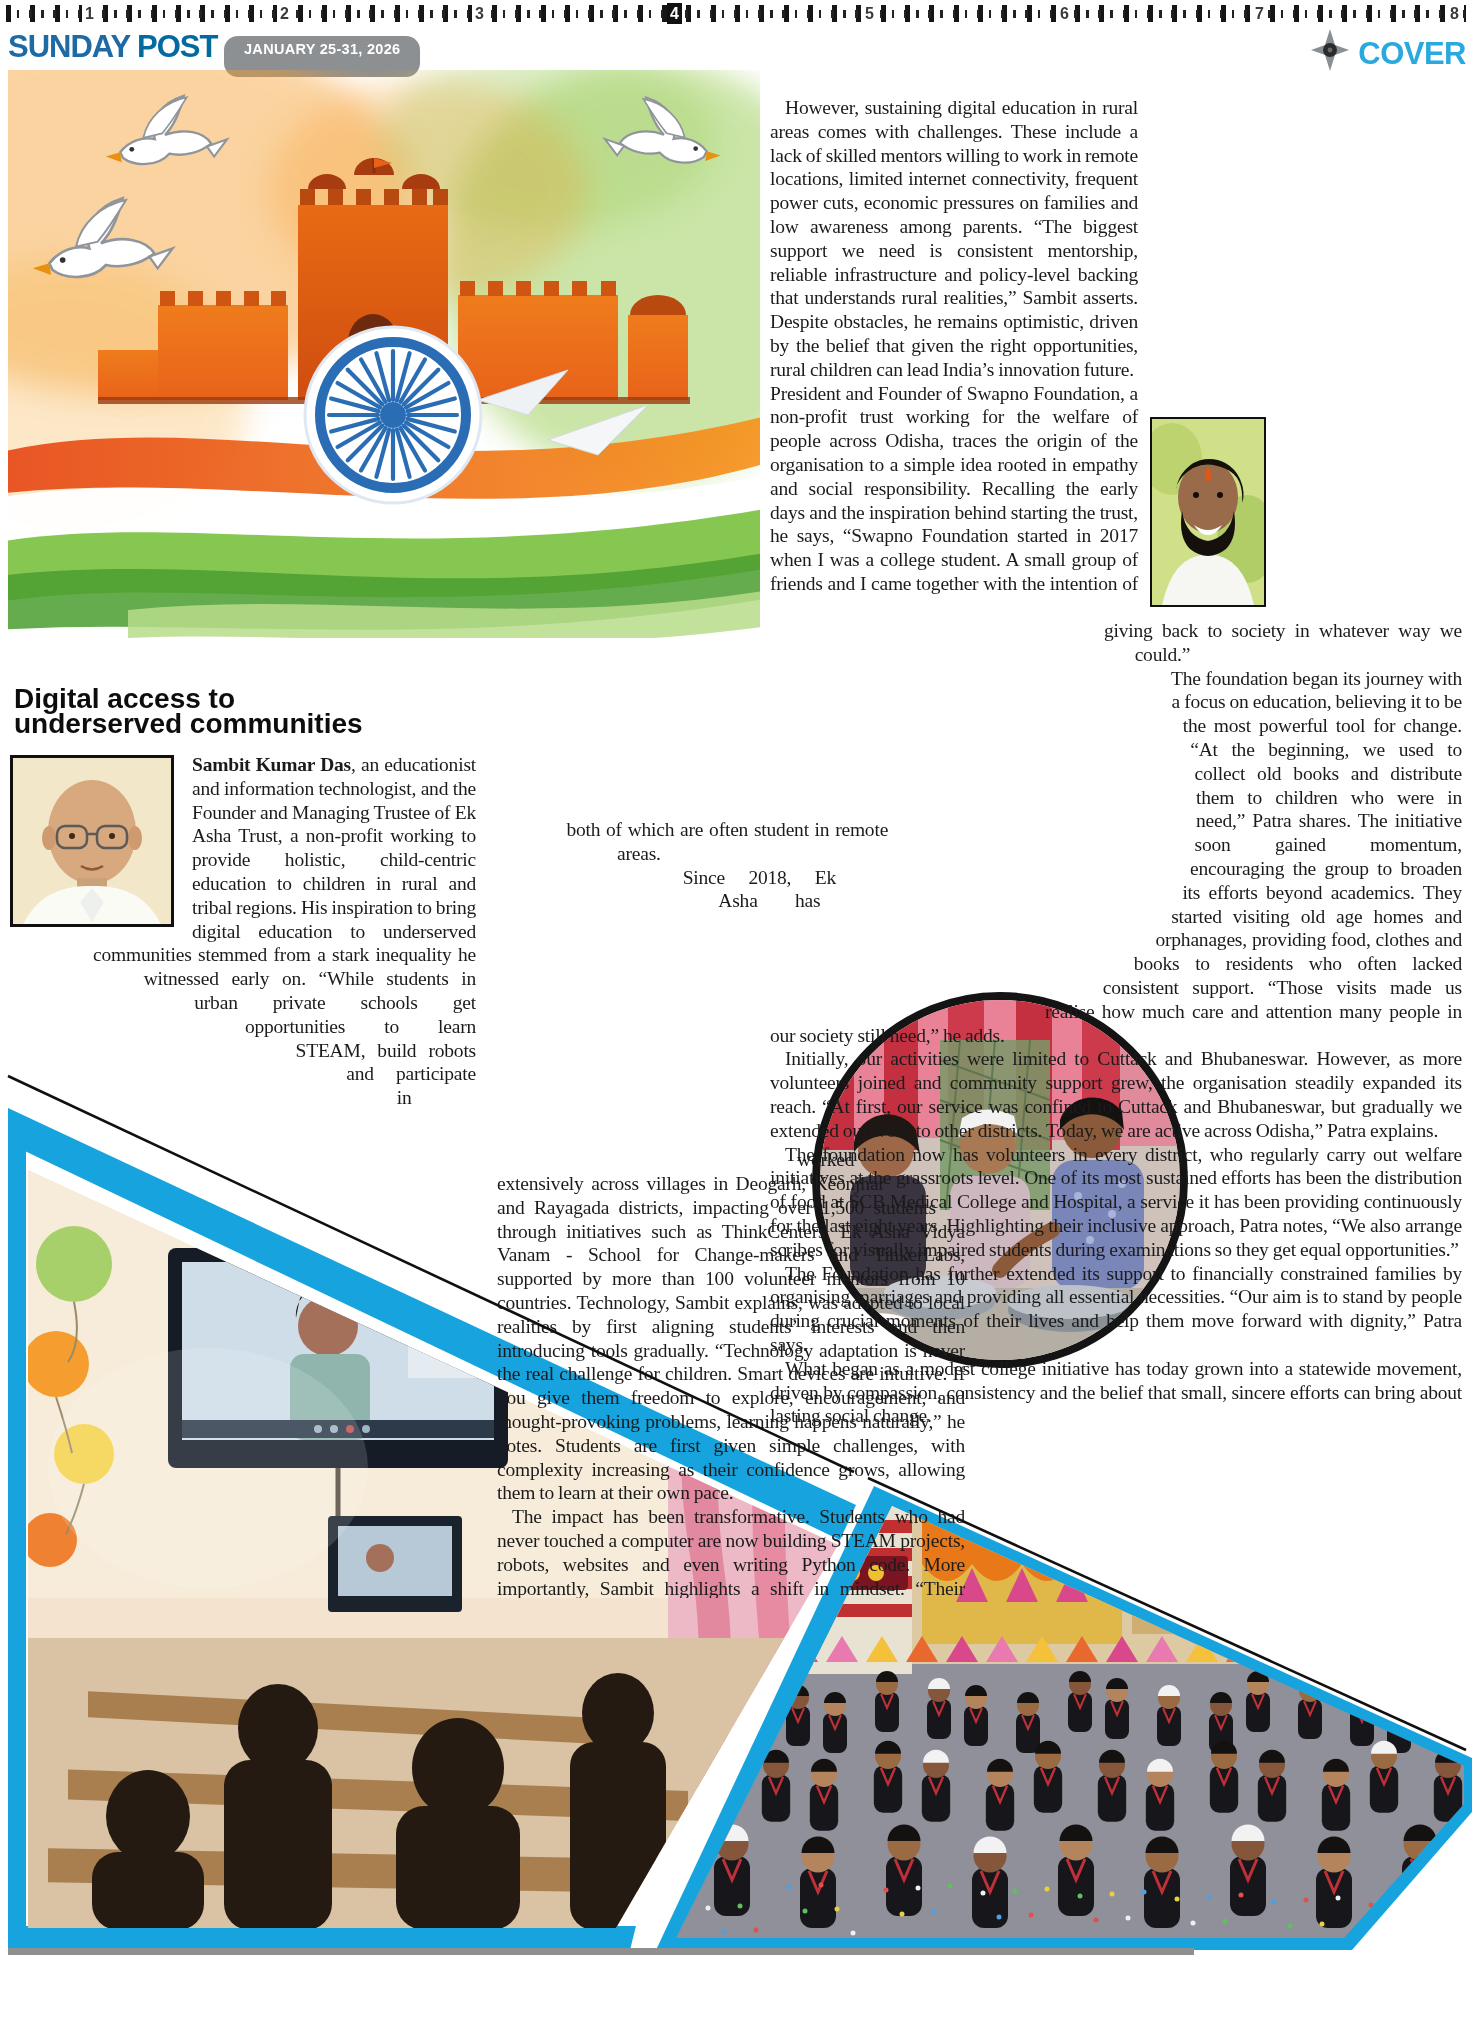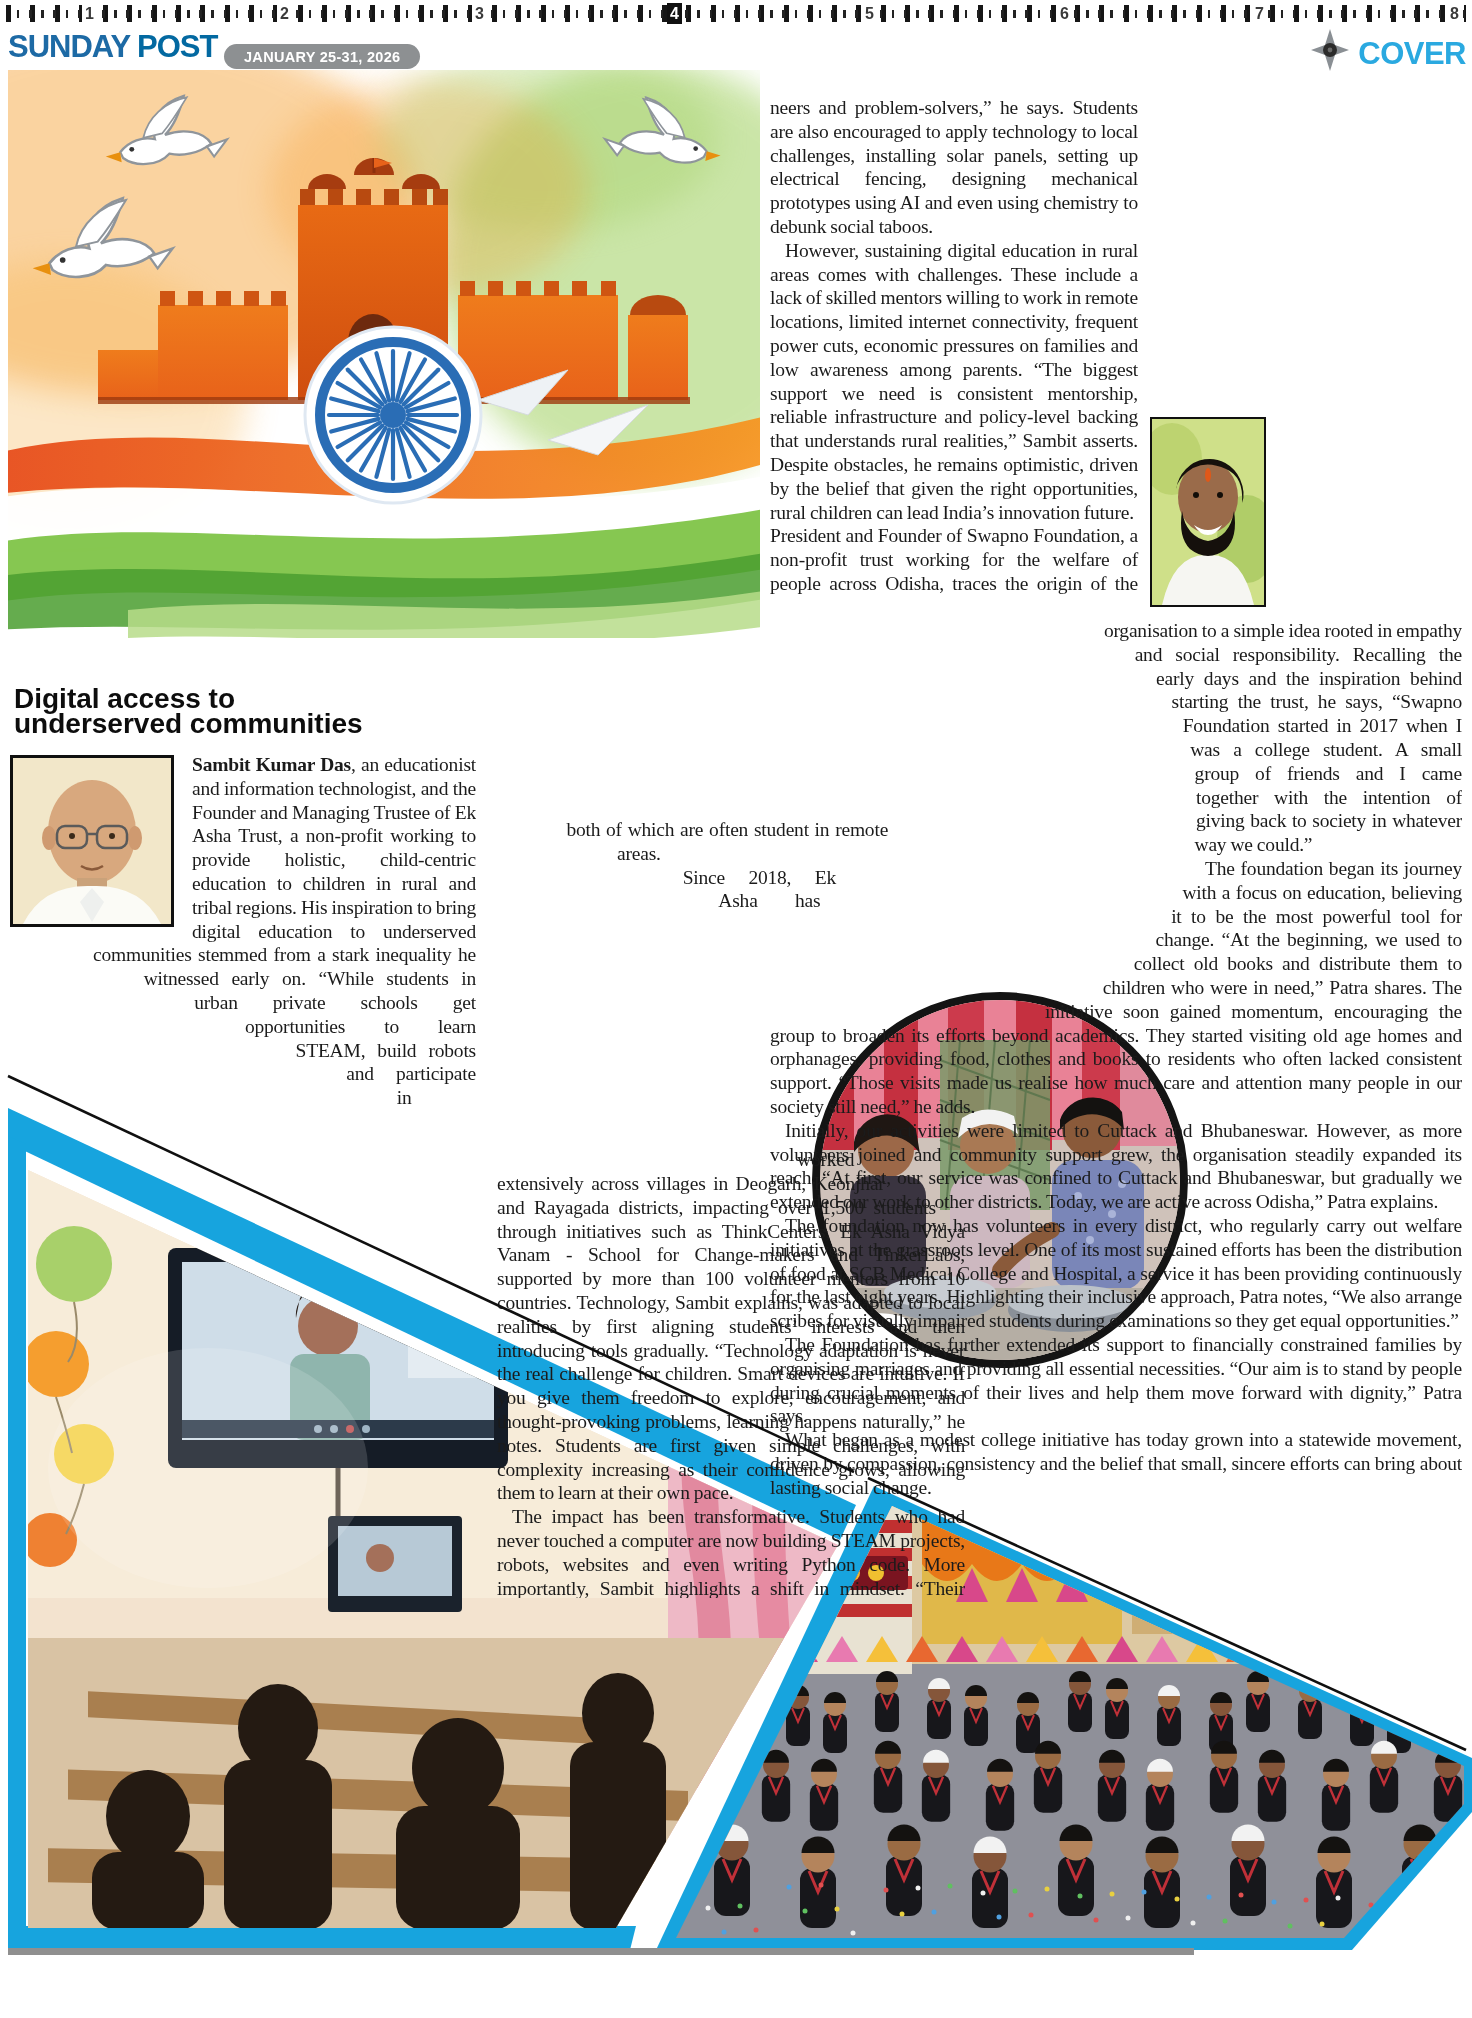--- a/index.html
+++ b/index.html
@@ -12,22 +12,22 @@
   #ruler .min{position:absolute;left:11px;top:8px;width:100%;height:8px;
     background:repeating-linear-gradient(90deg,#222 0 2.5px,transparent 2.5px 12.15px);}
   .ruler-num{position:absolute;top:1px;left:calc(76px + var(--i)*195px);background:#fff;
     font-family:"Liberation Sans",sans-serif;font-size:16px;font-weight:bold;color:#3a3a3a;padding:0 3px;line-height:21px;}
   .ruler-num.inv{background:#111;color:#fff;}
 
   
   #brand{position:absolute;left:8px;top:30px;font-family:"Liberation Sans",sans-serif;font-weight:900;
     font-size:31px;letter-spacing:-1px;line-height:34px;}
   #brand .b1{color:#1d6aa5;} #brand .b2{color:#0369a1;margin-left:7px;}
-  #date-badge{position:absolute;left:224px;top:44px;background:#8d9092;color:#fff;border-radius:14px;
-    font-family:"Liberation Sans",sans-serif;font-weight:bold;font-size:14.5px;padding:5px 20px 4px;letter-spacing:.3px;}
+  #date-badge{position:absolute;left:224px;top:36px;background:#8d9092;color:#fff;border-radius:14px;
+    font-family:"Liberation Sans",sans-serif;font-weight:bold;font-size:14.5px;padding:5px 20px 20px;letter-spacing:.3px;}
   #cover-wrap{position:absolute;right:6px;top:28px;display:flex;align-items:flex-end;gap:8px;}
   #cover-label{font-family:"Liberation Sans",sans-serif;font-weight:900;font-size:31px;color:#2aa9e0;letter-spacing:-.5px;}
 
   
   .col{position:absolute;text-align:justify;font-size:19.5px;line-height:23.8px;color:#1b1b1b;
     letter-spacing:-.2px;word-spacing:-.6px;overflow:hidden;}
   .col p{margin:0;text-indent:15px;}
   .col p.nofirst{text-indent:0;}
   #col-left{left:10px;top:753px;width:466px;max-height:560px;}
   #col-mid{left:497px;top:818px;width:468px;max-height:780px;}
@@ -633,21 +633,20 @@
           <path d="M30,92 q4,26 26,30 q22,-4 26,-30 q4,26 -8,38 q-18,14 -36,0 q-12,-12 -8,-38 z" fill="#15100c"></path>
           <path d="M42,106 q14,10 28,0 q-6,10 -14,10 q-8,0 -14,-10 z" fill="#ffffff"></path>
           <circle cx="44" cy="76" r="3" fill="#120d08"></circle>
             <circle cx="68" cy="76" r="3" fill="#120d08"></circle>
           <ellipse cx="56" cy="56" rx="3" ry="7" fill="#e05818"></ellipse>
         </svg>
       </div>
     </div>
     <div class="circ-sp-r"></div>
 
-    <p class="nofirst">neers and problem-solvers,” he says. Students are also encouraged to apply technology to local challenges, installing solar panels, setting up electrical fencing, designing mechanical prototypes using AI and even using chemistry to debunk social taboos.</p>
     <p>However, sustaining digital education in rural areas comes with challenges. These include a lack of skilled mentors willing to work in remote locations, limited internet connectivity, frequent power cuts, economic pressures on families and low awareness among parents. “The biggest support we need is consistent mentorship, reliable infrastructure and policy-level backing that understands rural realities,” Sambit asserts. Despite obstacles, he remains optimistic, driven by the belief that given the right opportunities, rural children can lead India’s innovation future.</p>
     <p class="nofirst">President and Founder of Swapno Foundation, a non-profit trust working for the welfare of people across Odisha, traces the origin of the organisation to a simple idea rooted in empathy and social responsibility. Recalling the early days and the inspiration behind starting the trust, he says, “Swapno Foundation started in 2017 when I was a college student. A small group of friends and I came together with the intention of giving back to society in whatever way we could.”</p>
     <p>The foundation began its journey with a focus on education, believing it to be the most powerful tool for change. “At the beginning, we used to collect old books and distribute them to children who were in need,” Patra shares. The initiative soon gained momentum, encouraging the group to broaden its efforts beyond academics. They started visiting old age homes and orphanages, providing food, clothes and books to residents who often lacked consistent support. “Those visits made us realise how much care and attention many people in our society still need,” he adds.</p>
     <p>Initially, our activities were limited to Cuttack and Bhubaneswar. However, as more volunteers joined and community support grew, the organisation steadily expanded its reach. “At first, our service was confined to Cuttack and Bhubaneswar, but gradually we extended our work to other districts. Today, we are active across Odisha,” Patra explains.</p>
     <p>The foundation now has volunteers in every district, who regularly carry out welfare initiatives at the grassroots level. One of its most sustained efforts has been the distribution of food at SCB Medical College and Hospital, a service it has been providing continuously for the last eight years. Highlighting their inclusive approach, Patra notes, “We also arrange scribes for visually impaired students during examinations so they get equal opportunities.”</p>
     <p>The Foundation has further extended its support to financially constrained families by organising marriages and providing all essential necessities. “Our aim is to stand by people during crucial moments of their lives and help them move forward with dignity,” Patra says.</p>
     <p>What began as a modest college initiative has today grown into a statewide movement, driven by compassion, consistency and the belief that small, sincere efforts can bring about lasting social change.</p>
   </div>
 
   <svg id="diag-lines" width="1472" height="2018" viewBox="0 0 1472 2018">

